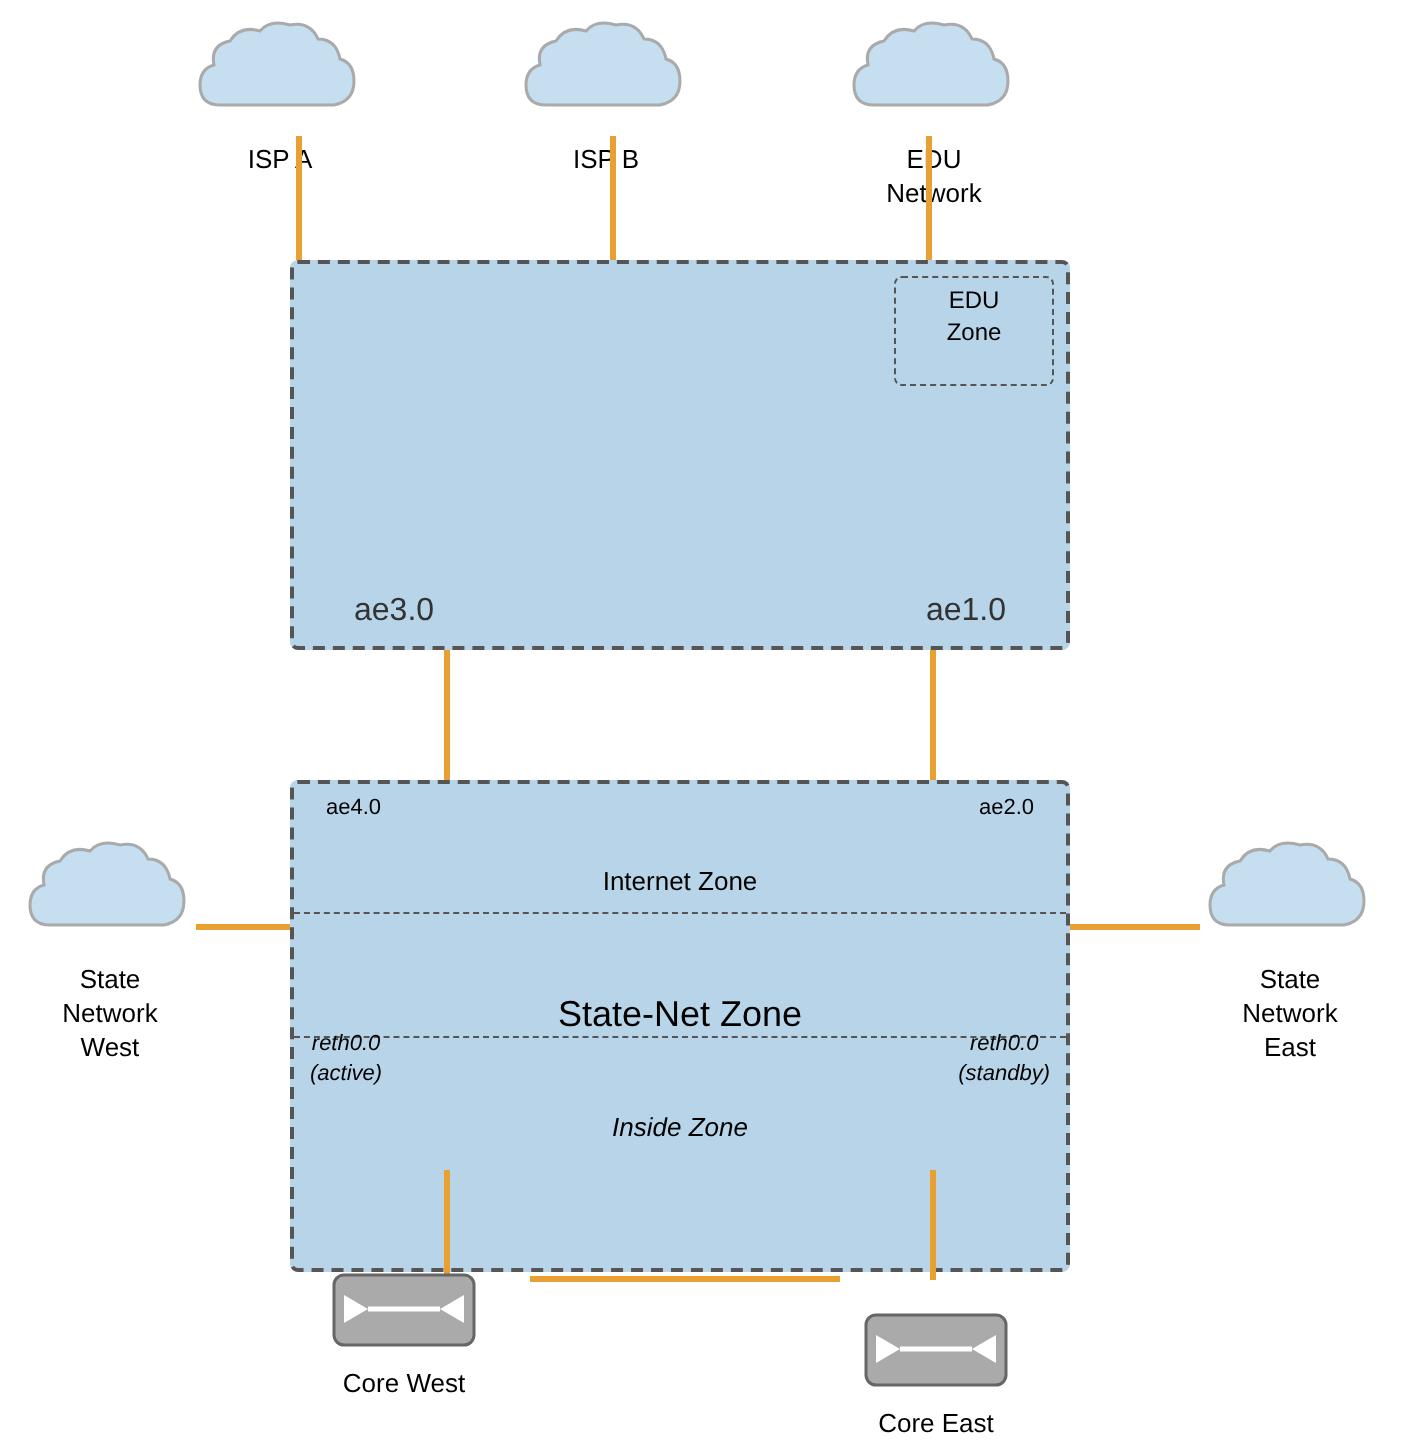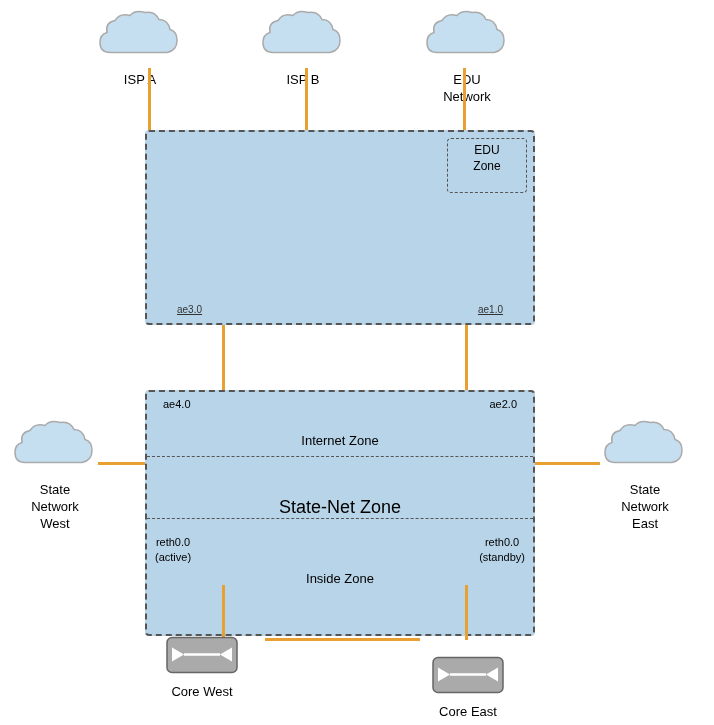--- a/index.html
+++ b/index.html
@@ -73,23 +73,22 @@
     }
 
     .router-label {
       font-size: 13px;
       margin-top: 4px;
     }
 
     
     .port-label {
       position: absolute;
-      font-size: 10px;
+      font-size: 16px;
       color: #333;
-      text-decoration: underline;
     }
 
     .edu-zone-box {
       position: absolute;
       border: 1px dashed #555;
       background: rgba(184, 212, 232, 0.3);
       border-radius: 4px;
     }
   </style>
 </head>
@@ -158,21 +157,21 @@
     <div style="position:absolute; top:0; left:0; width:100%; height:65px; border-bottom:1px dashed #555;">
       <span style="position:absolute; top:6px; left:16px; font-size:11px;">ae4.0</span>
       <span style="position:absolute; top:6px; right:16px; font-size:11px;">ae2.0</span>
       <span style="position:absolute; bottom:8px; left:50%; transform:translateX(-50%); font-size:13px;text-align:center;">Internet Zone</span>
     </div>
 
     <div style="position:absolute; top:65px; left:0; width:100%; height:62px; border-bottom:1px dashed #555; display:flex; align-items:center; justify-content:center;">
       <span style="font-size:18px;margin-top:40px;">State-Net Zone</span>
     </div>
 
-    <div style="position:absolute; top:135px; left:0; width:100%; height:68px; display:flex; justify-content:center;">
+    <div style="position:absolute; top:115px; left:0; width:100%; height:68px; display:flex; align-items:center; justify-content:center;font-style:italic;">
       <span style="position:absolute; top:8px; left:8px; font-size:11px; text-align:center; line-height:1.4;">reth0.0<br>(active)</span>
       <span style="font-size:13px;margin-top:44px;">Inside Zone</span>
       <span style="position:absolute; top:8px; right:8px; font-size:11px; text-align:center; line-height:1.4;">reth0.0<br>(standby)</span>
     </div>
   </div>
 
   <div class="connector" style="left:98px; top:462px; width:47px; height:3px;"></div>
 
   <div class="connector" style="left:535px; top:462px; width:65px; height:3px;"></div>
 

